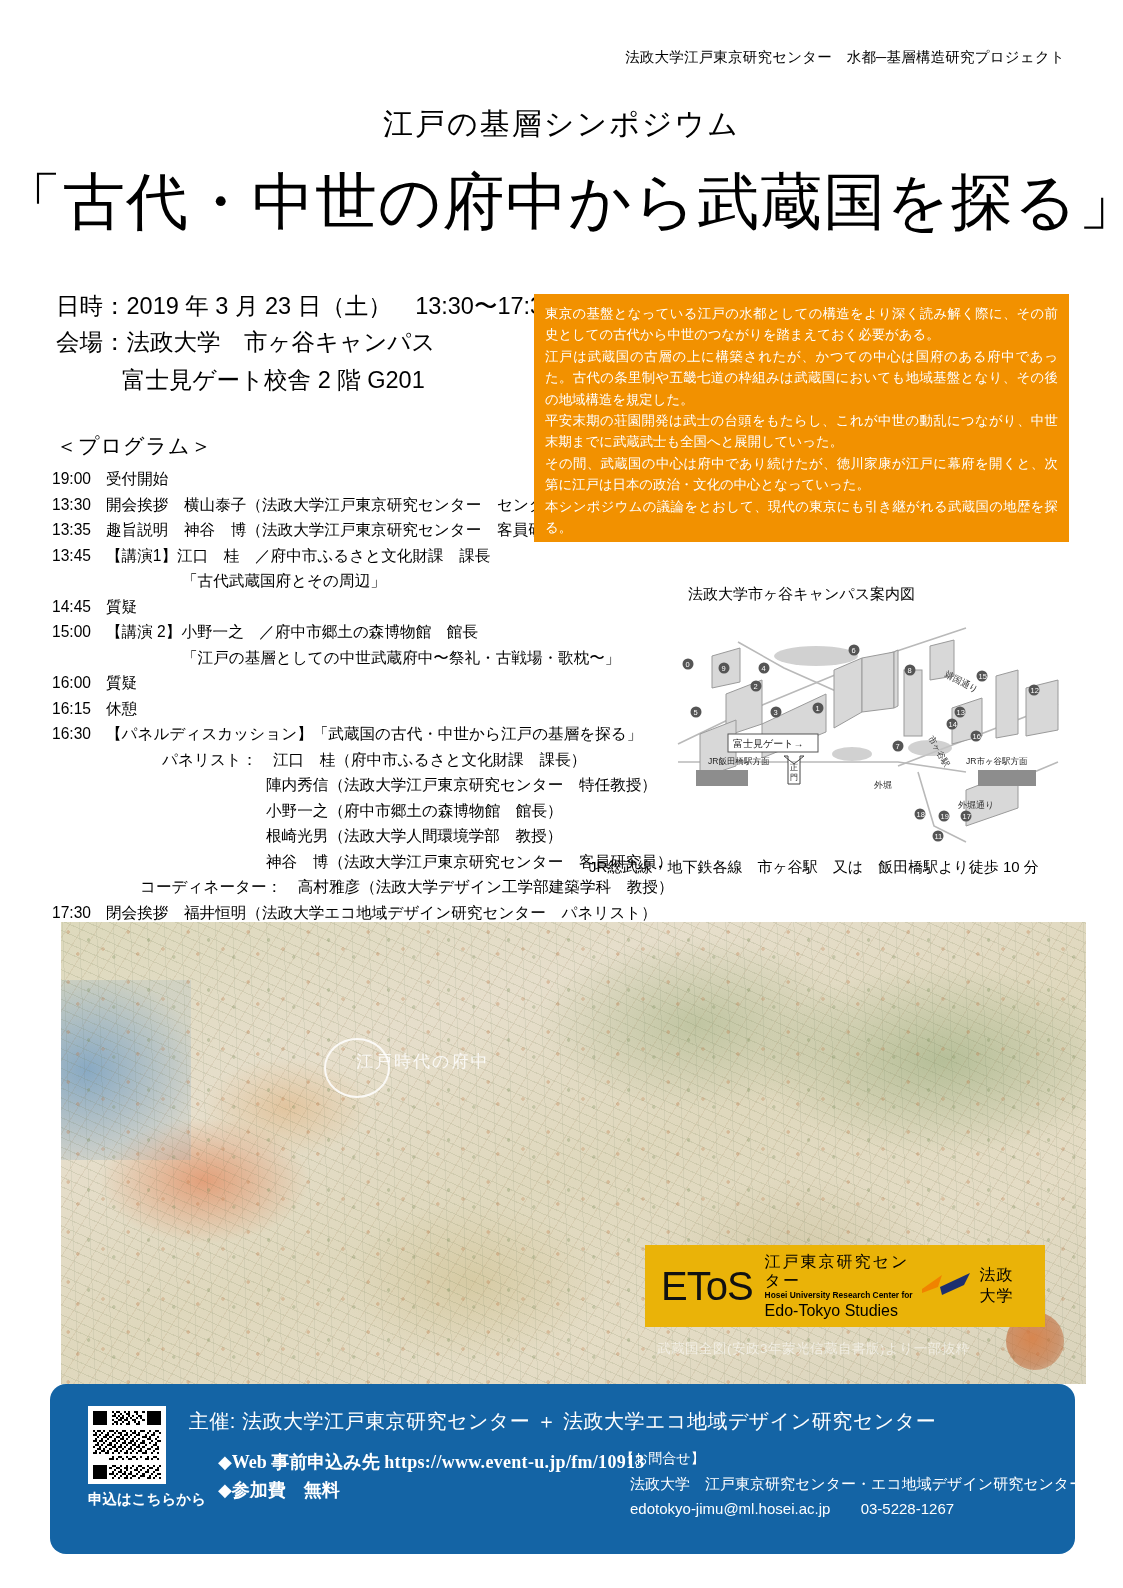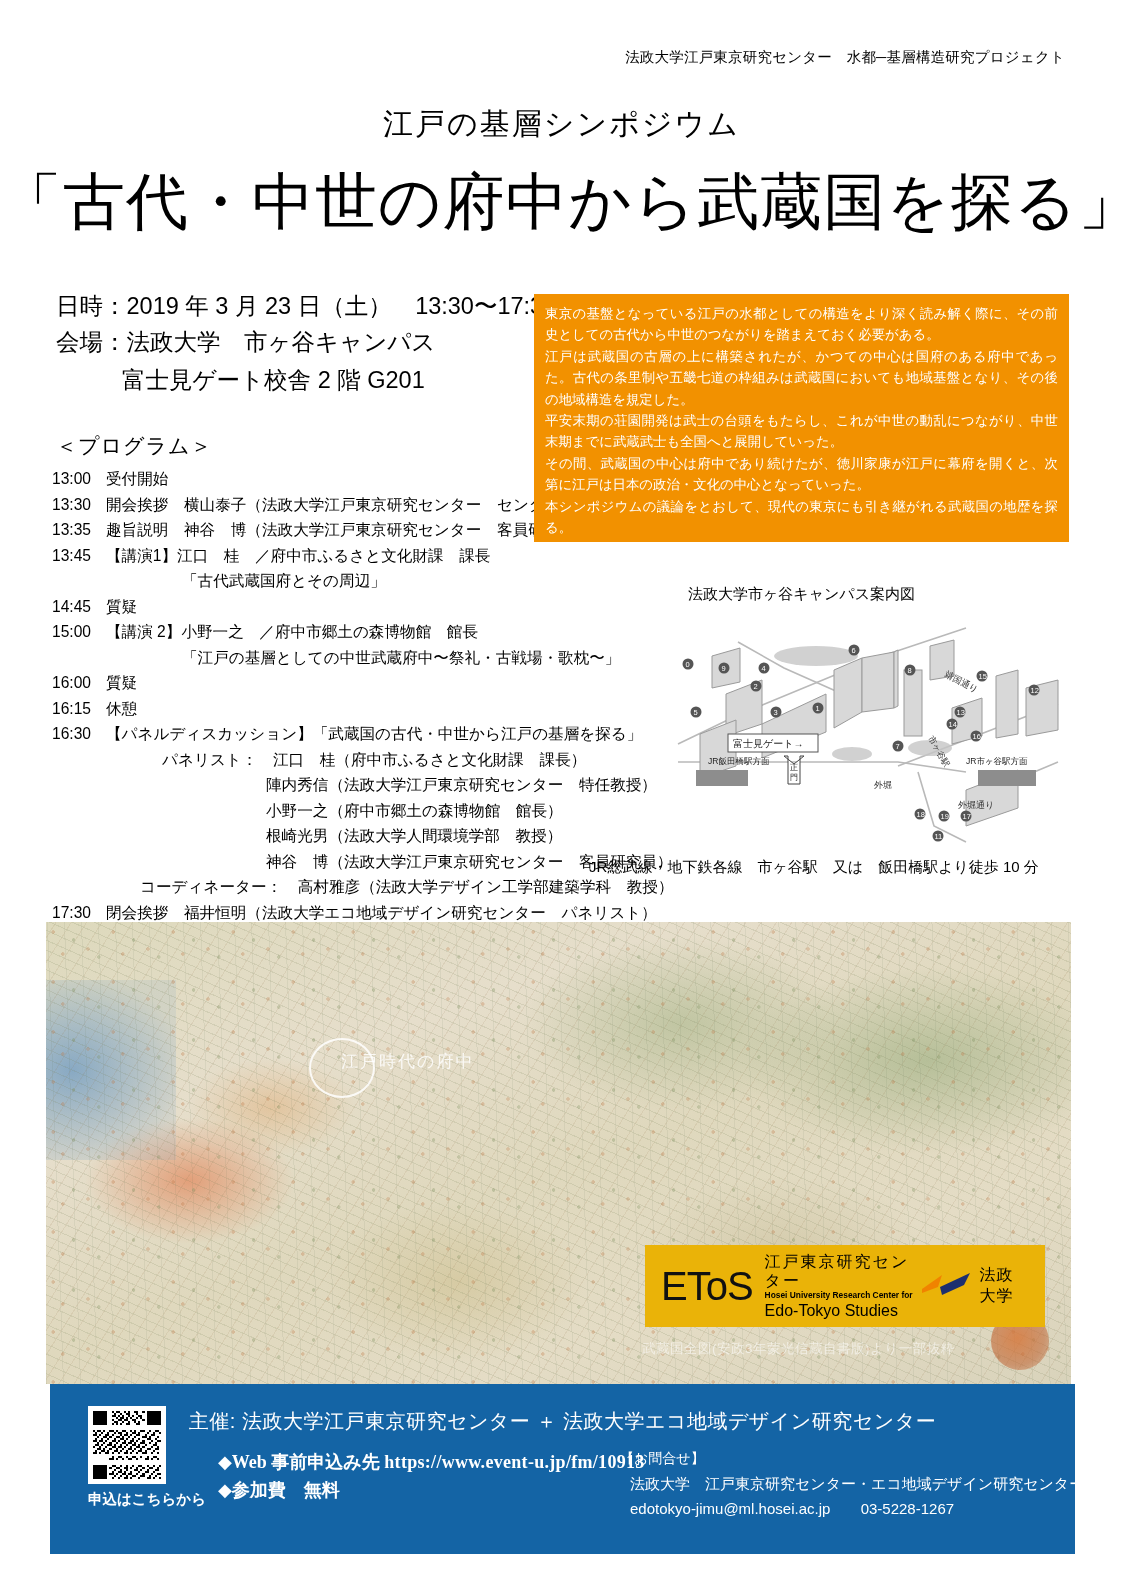--- a/index.html
+++ b/index.html
@@ -142,21 +142,21 @@
     left: 534px;
     width: 560px;
     text-align: center;
     font-size: 15px;
     white-space: nowrap;
   }
 
   
   .oldmap {
     position: absolute;
-    left: 46px;
+    left: 61px;
     top: 922px;
     width: 1025px;
     height: 462px;
     overflow: hidden;
     background: #0c4a6e;
   }
   .oldmap .base {
     position: absolute;
     inset: 0;
     background:
@@ -337,21 +337,21 @@
 
 <div class="info-block">
   <div class="info-line">日時：2019 年 3 月 23 日（土）　13:30〜17:30</div>
   <div class="info-line">会場：法政大学　市ヶ谷キャンパス</div>
   <div class="info-line indent">富士見ゲート校舎 2 階 G201</div>
 </div>
 
 <div class="program-head">＜プログラム＞</div>
 <div class="program-list" id="program-list">
     <div class="prog-row main">
-      <div class="prog-time">13:00</div>
+      <div class="prog-time">19:00</div>
       <div class="prog-text">受付開始</div>
     </div>
     <div class="prog-row main">
       <div class="prog-time">13:30</div>
       <div class="prog-text">開会挨拶　横山泰子（法政大学江戸東京研究センター　センター長）</div>
     </div>
     <div class="prog-row main">
       <div class="prog-time">13:35</div>
       <div class="prog-text">趣旨説明　神谷　博（法政大学江戸東京研究センター　客員研究員）</div>
     </div>
@@ -544,21 +544,21 @@
     <span class="hosei-mark">
       <svg width="52" height="26" viewBox="0 0 52 26" xmlns="http://www.w3.org/2000/svg">
         <polygon points="2,18 22,4 18,16 2,22" fill="#f08300"></polygon>
         <polygon points="20,16 50,2 44,14 22,24" fill="#1d2f6f"></polygon>
       </svg>
     </span>
     <span class="hosei-name">法政大学</span>
   </div>
 </div>
 
-<div class="footer" style="background: rgb(20, 100, 165);">
+<div class="footer" style="background: rgb(20, 100, 165); border-radius: 16px;">
   <div class="footer-host">主催: 法政大学江戸東京研究センター ＋ 法政大学エコ地域デザイン研究センター</div>
 
   <div class="qr-wrap">
     <div class="qr-box">
       <svg width="68" height="68" viewBox="0 0 33 33" xmlns="http://www.w3.org/2000/svg" shape-rendering="crispEdges">
         <rect width="33" height="33" fill="#ffffff"></rect>
         <g fill="#000000">
           <path d="M0 0h7v7H0z M1 1h5v5H1z M2 2h3v3H2z"></path>
           <path d="M26 0h7v7h-7z M27 1h5v5h-5z M28 2h3v3h-3z"></path>
           <path d="M0 26h7v7H0z M1 27h5v5H1z M2 28h3v3H2z"></path>

